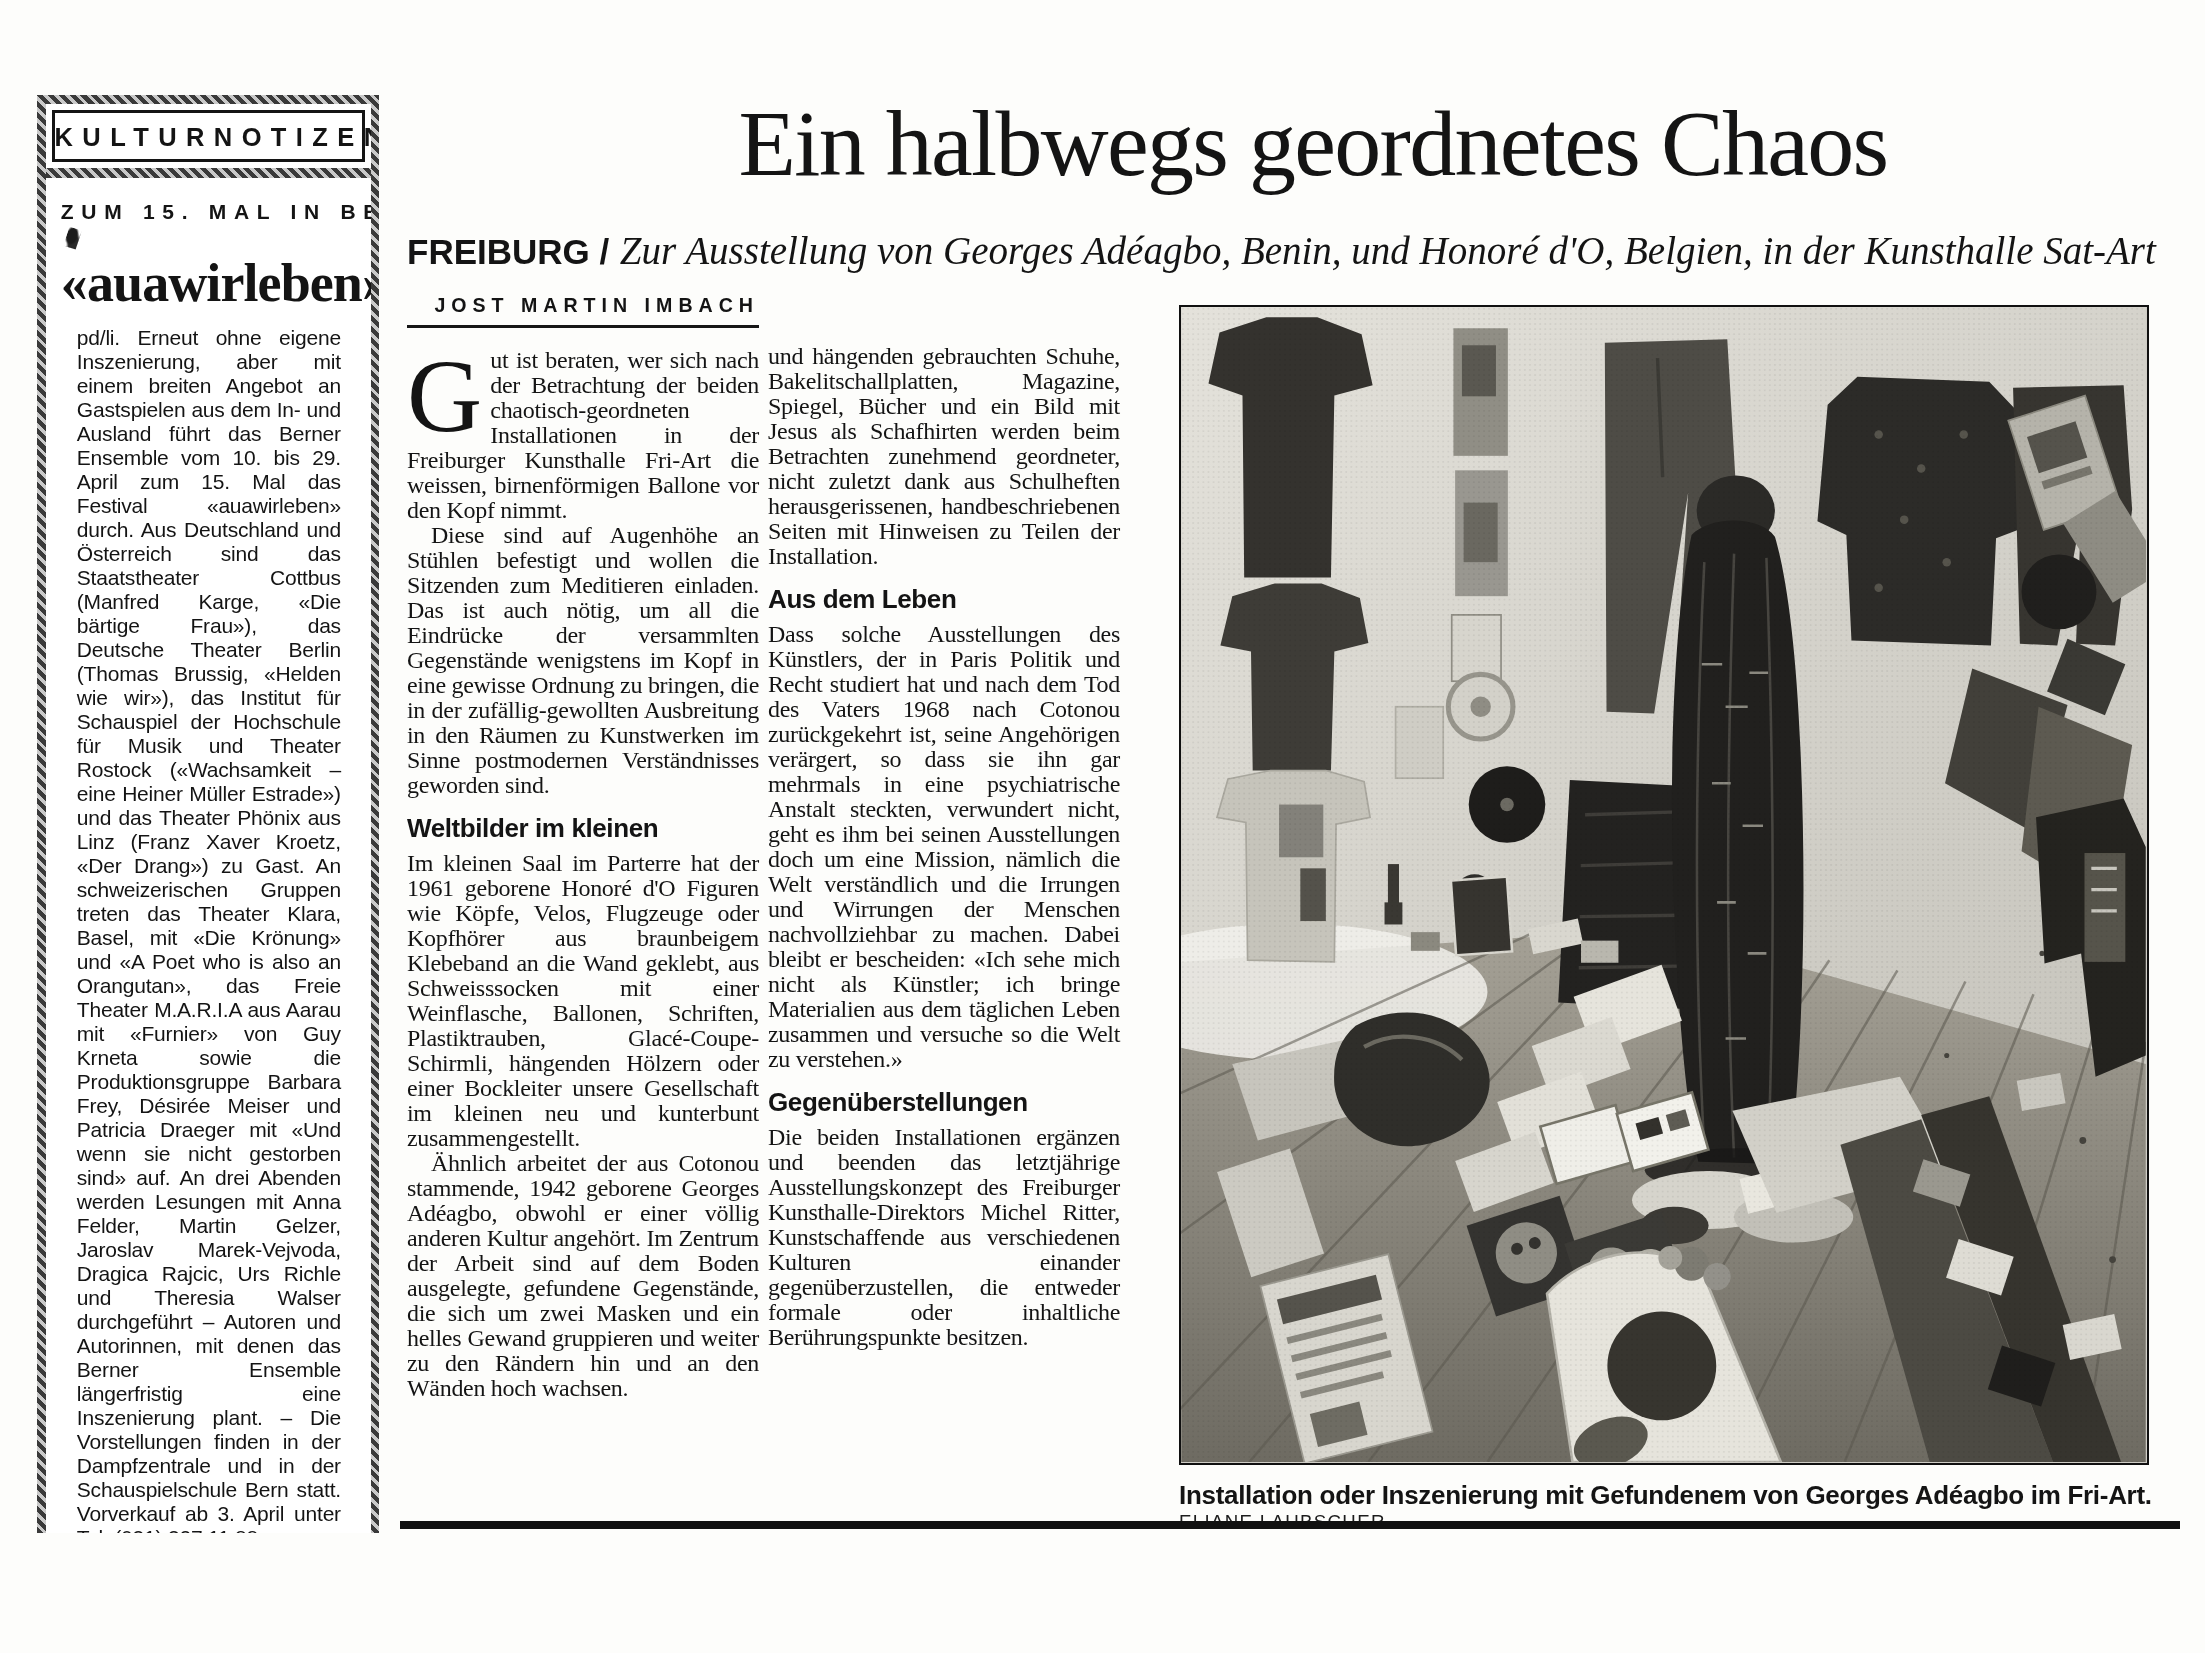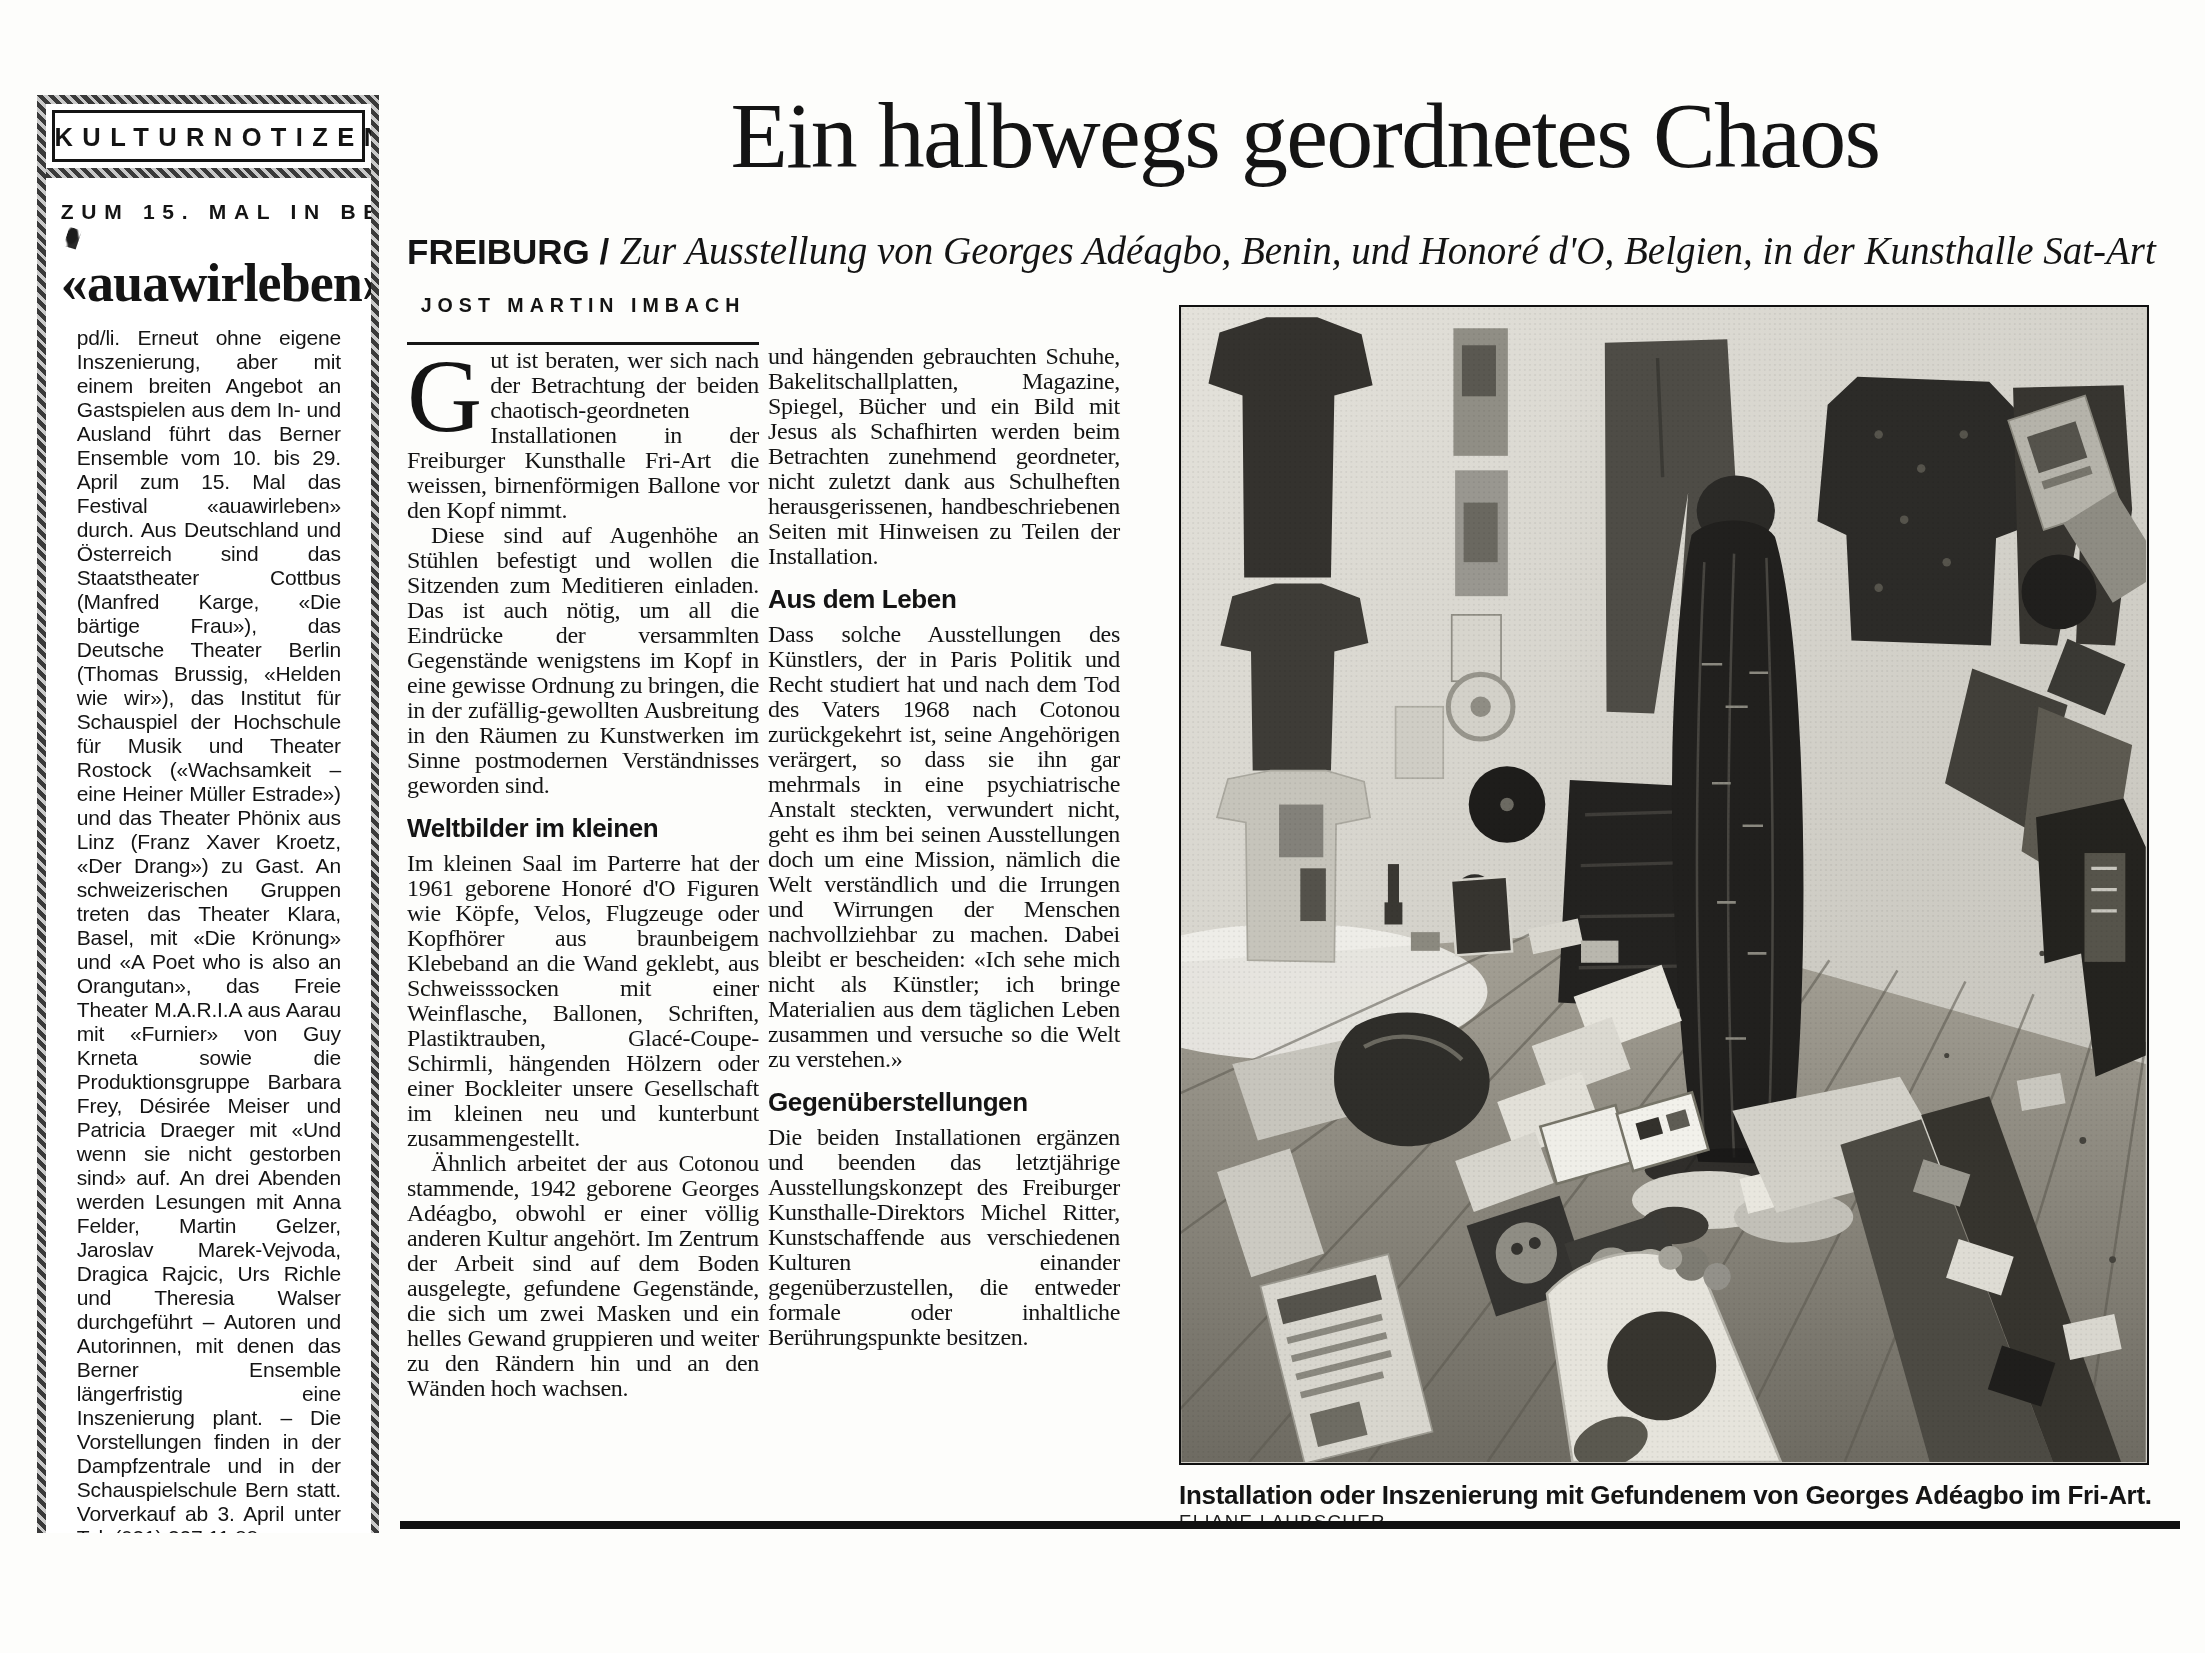--- a/index.html
+++ b/index.html
@@ -21,32 +21,32 @@
           background:radial-gradient(ellipse at 40% 40%, #1c1c1c 0 45%, transparent 60%),
                      radial-gradient(ellipse at 70% 75%, #2a2a2a 0 35%, transparent 55%);
           transform:rotate(18deg);}
   .sb-headline{font-family:"Liberation Serif",serif;font-weight:700;font-size:54px;
                letter-spacing:-0.9px;margin:8.5px 0 13.6px 0;line-height:1.0;}
   .sb-headline2{font-size:51px;margin:5.1px 0 10.2px 0;}
   .sb-body{font-size:21px;line-height:24px;text-align:justify;margin:16px;letter-spacing:-0.2px;}
   .kicker2{margin-top:25.5px;}
 
   
-  .headline{position:absolute;left:442px;top:73px;width:1710px;margin:8px;text-align:center;
+  .headline{position:absolute;left:442px;top:73px;width:1710px;margin:16px;text-align:center;
             font-family:"Liberation Serif",serif;font-weight:400;font-size:94px;
             letter-spacing:-1.7px;white-space:nowrap;}
   .subheadline{position:absolute;left:407px;top:228px;width:1748px;font-size:38px;
                text-align:justify;text-align-last:justify;white-space:nowrap;}
   .subheadline .loc{font-weight:bold;font-size:35px;letter-spacing:0px;}
   .subheadline .subtext{font-family:"Liberation Serif",serif;font-style:italic;font-size:39px;}
 
   .col{position:absolute;width:352px;}
   .col1{left:407px;top:294px;}
   .col2{left:768px;top:344px;}
-  .byline-wrap{text-align:center;border-bottom:3.4px solid #161616;padding-bottom:25px;margin-bottom:3px;}
+  .byline-wrap{text-align:right;border-bottom:3.4px solid #161616;padding-bottom:8px;margin-bottom:20px;}
   .byline{font-weight:bold;font-size:19.6px;letter-spacing:6px;}
   .para{font-family:"Liberation Serif",serif;font-size:24px;line-height:25px;text-align:justify;
         margin:0;letter-spacing:-0.3px;text-indent:1.0em;hyphens:auto;}
   .para.nofirst{text-indent:0;}
   .dropcap{float:left;font-size:104px;line-height:0.82em;padding:5.1px 8.5px 0 0;font-family:"Liberation Serif",serif;}
   .subhead{font-family:"Liberation Sans",sans-serif;font-weight:bold;font-size:26px;
            letter-spacing:-0.4px;margin:15.3px 0 6.8px 0;}
 
   
   .photo{position:absolute;left:1179px;top:305px;width:970px;height:1160px;margin:0;

